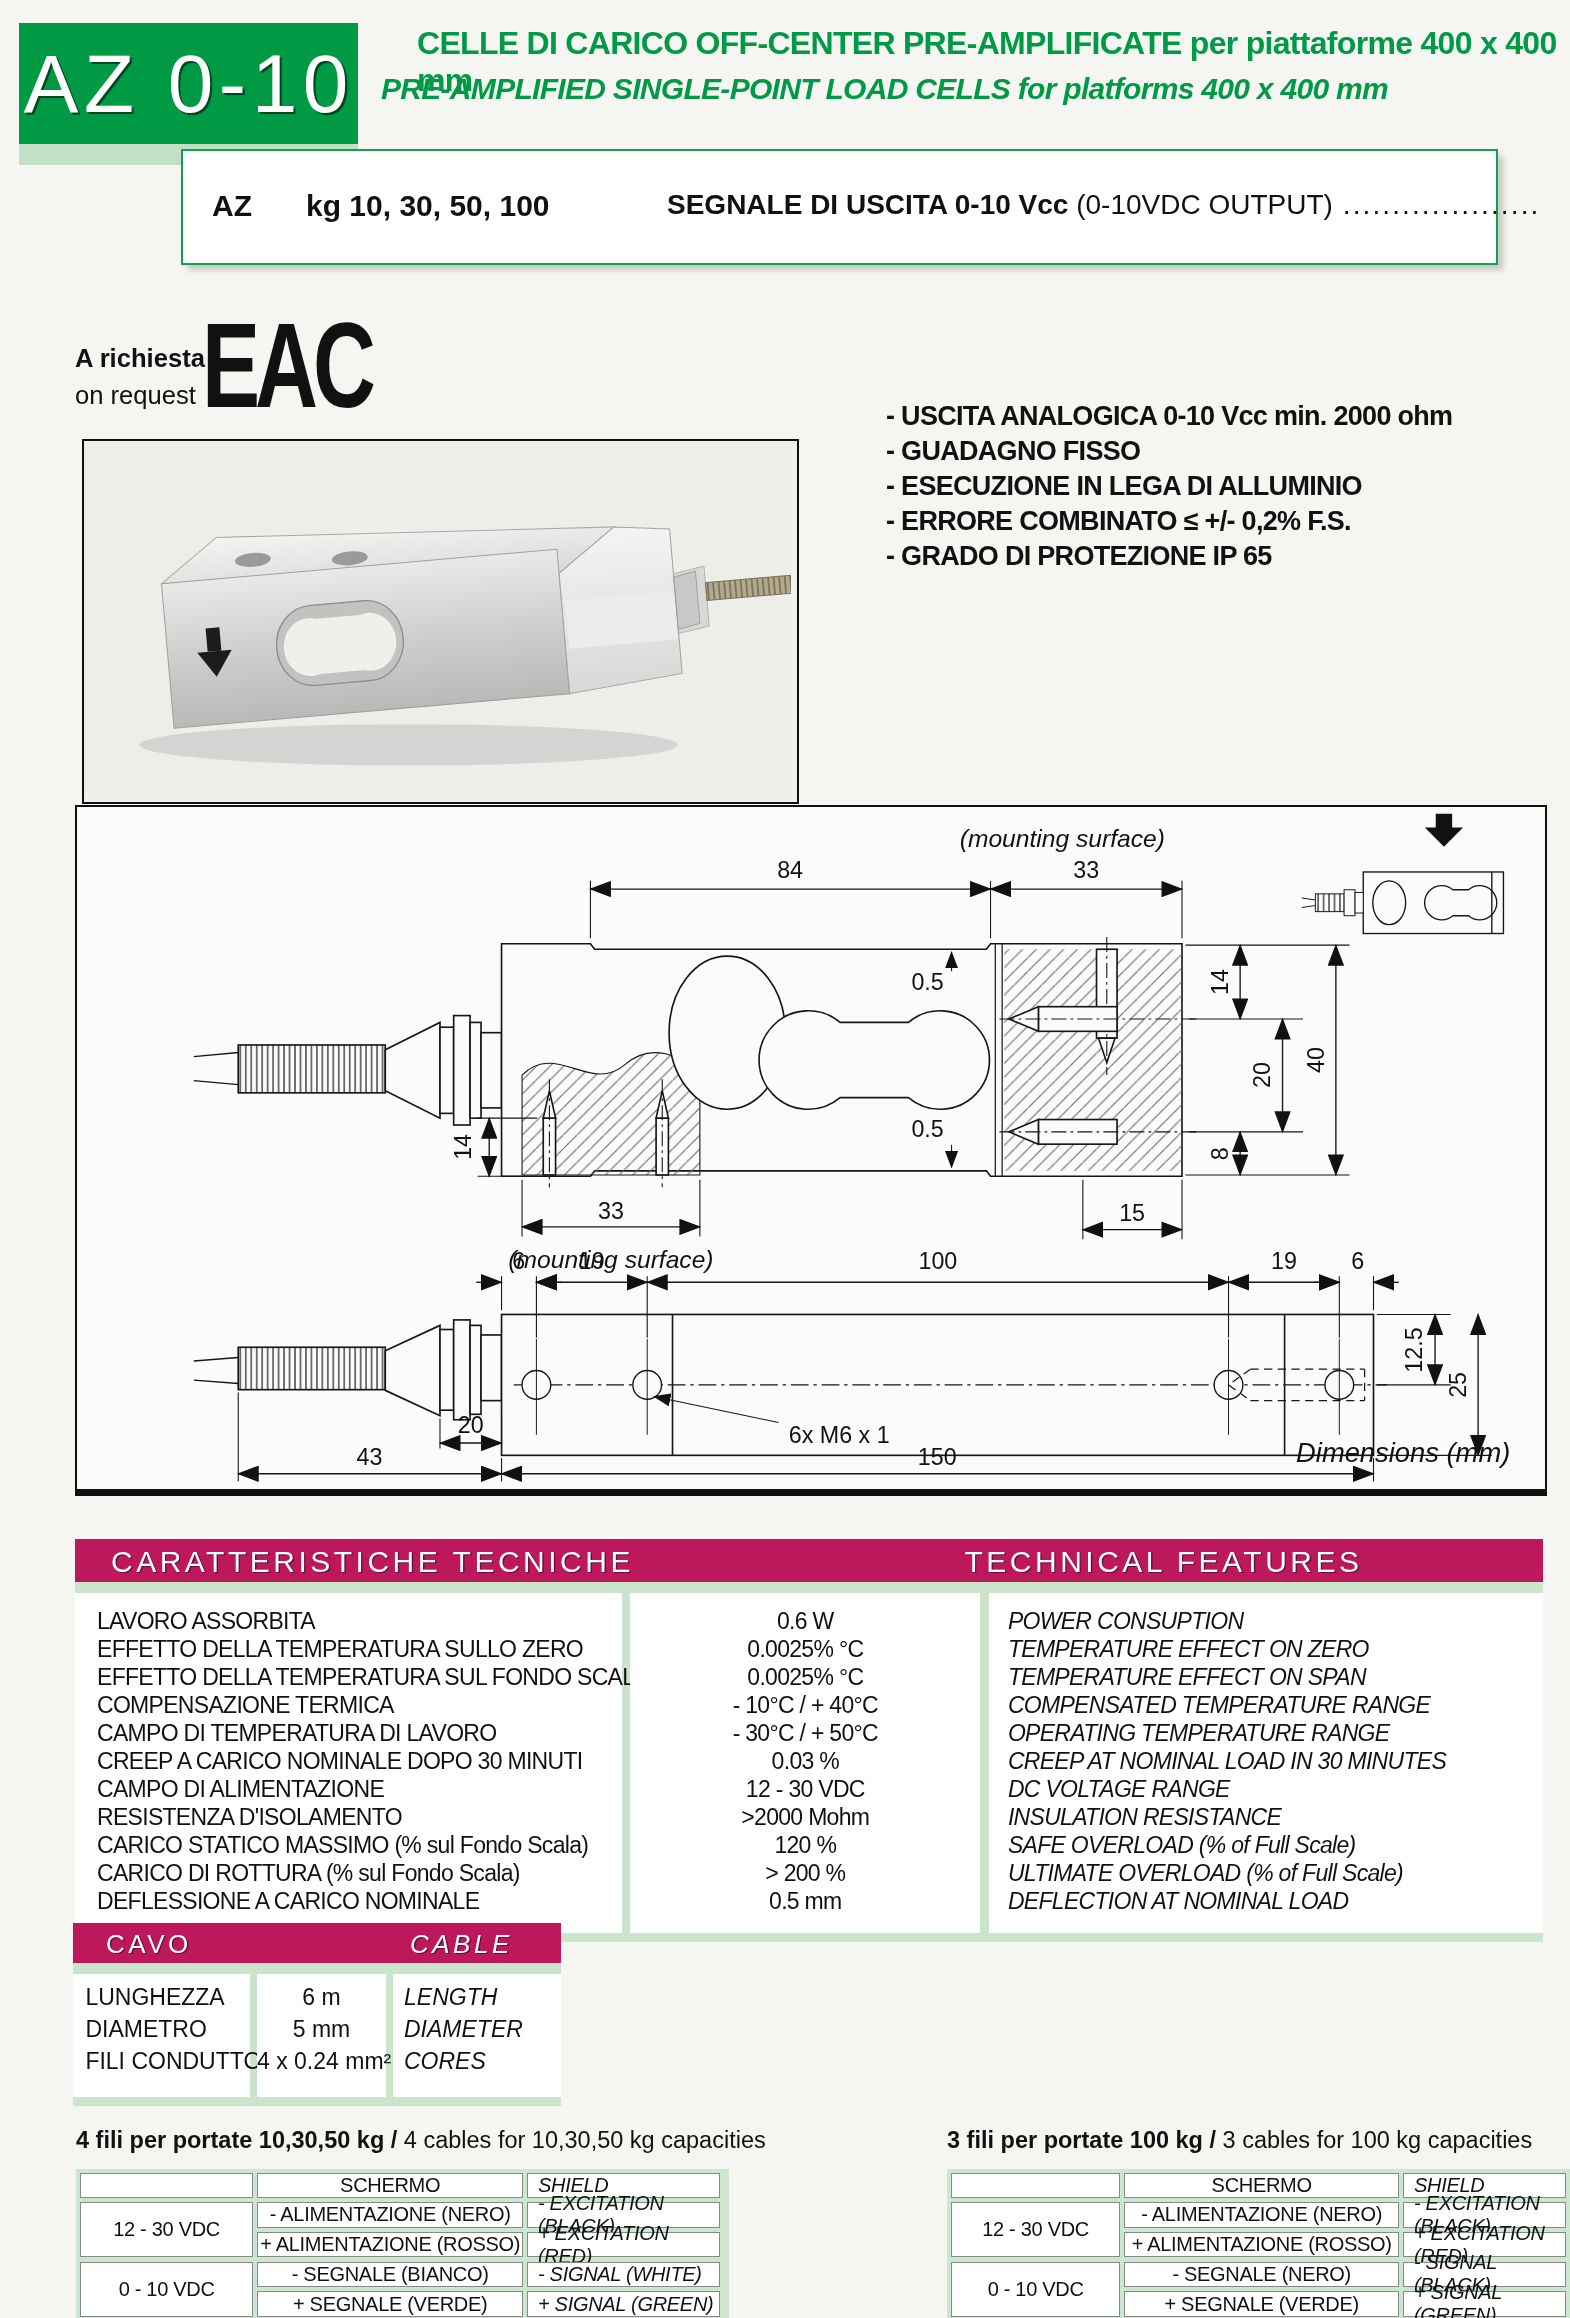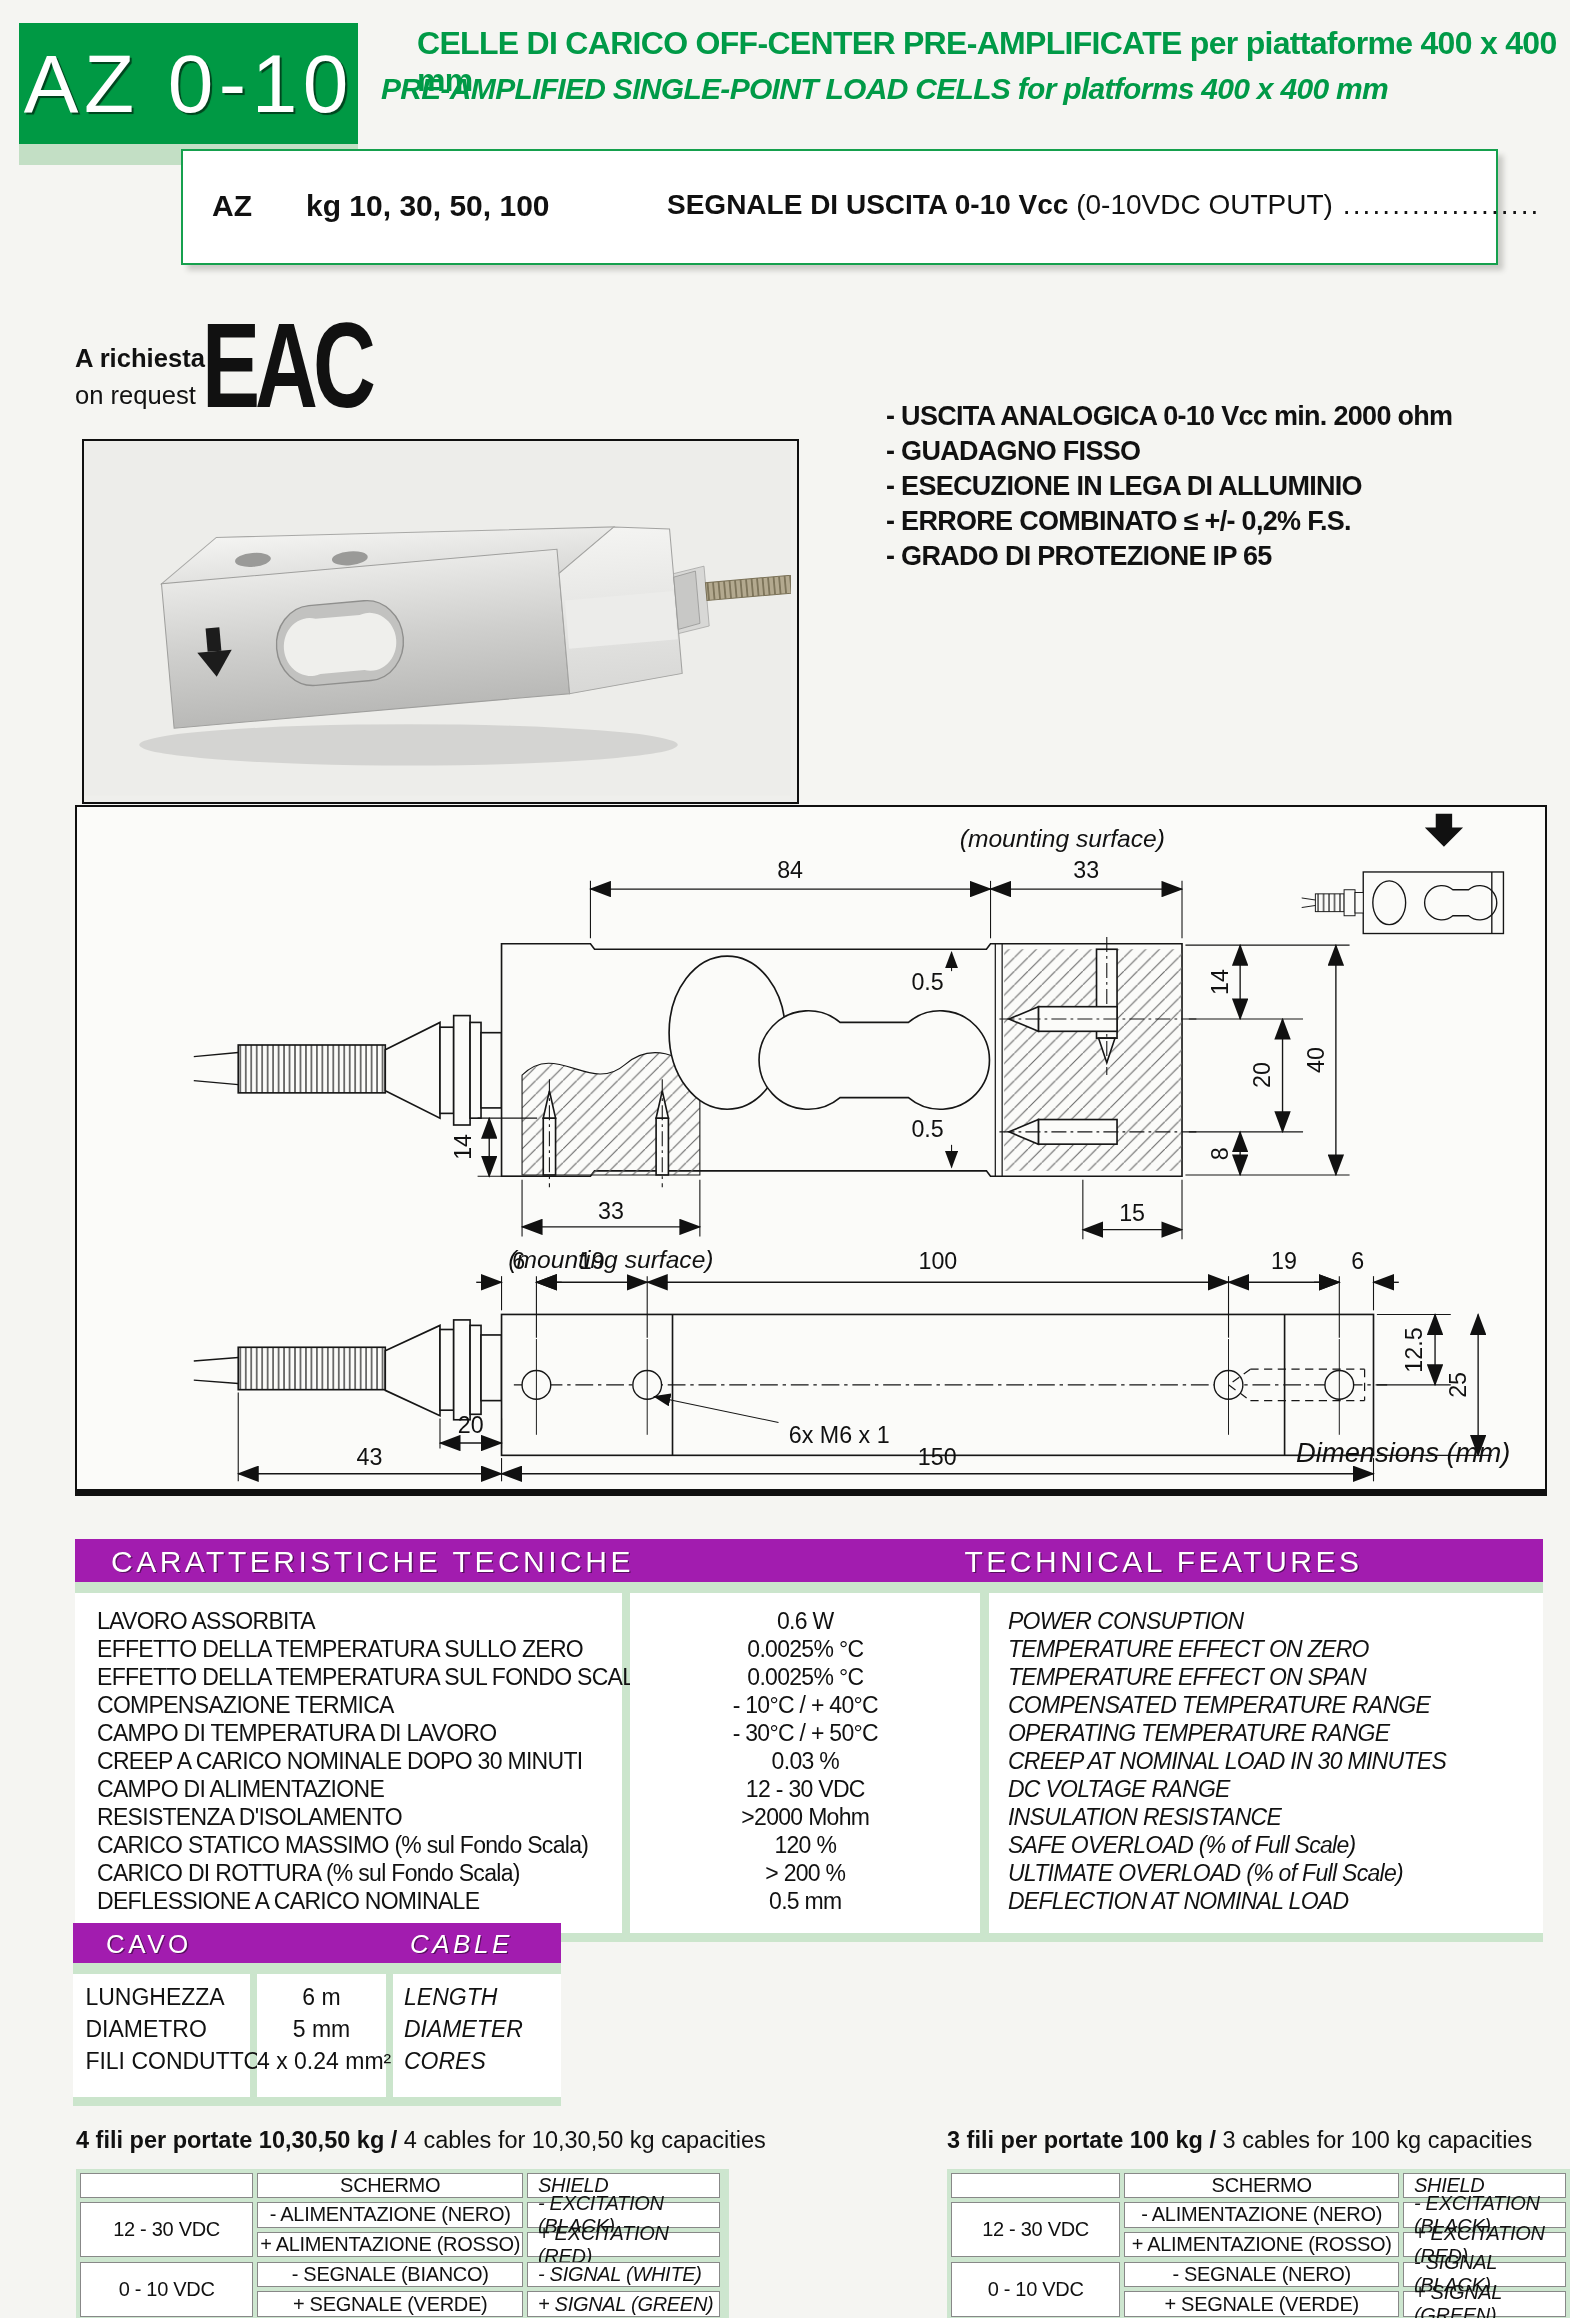--- a/index.html
+++ b/index.html
@@ -42,21 +42,21 @@
   .feat div{height:35px;font-size:27px;white-space:nowrap;letter-spacing:-0.7px;}
   .feat-it{top:401px;font-weight:bold;}
   .feat-en{top:611px;font-style:italic;}
 
   
   .draw-box{left:75px;top:805px;width:1468px;height:682px;background:#fbfbf9;
             border:2.8px solid #101010;border-bottom-width:7px;}
 
   
   .tech{left:75px;top:1539px;width:1468px;}
-  .green-band{position:relative;height:43px;background:#a21caf;}
+  .green-band{position:relative;height:43px;background:#be185d;}
   .green-band span{position:absolute;top:5.5px;color:#fff;font-size:30px;letter-spacing:3.5px;
                    text-shadow:1.4px 1.4px 0 rgba(0,0,0,.45);}
   .tech-gap{height:11px;background:#cbe5cc;}
   .tech-body{display:flex;background:#cbe5cc;}
   .tech-col{background:#fff;padding-top:15px;padding-bottom:16.6px;}
   .tech-c1{width:547px;margin-right:8.3px;}
   .tech-c2{width:350px;margin-right:8.3px;}
   .tech-c3{flex:1;}
   .tech-row{height:28px;font-size:23px;white-space:nowrap;letter-spacing:-0.7px;}
   .tech-c1 .tech-row{padding-left:22px;}

